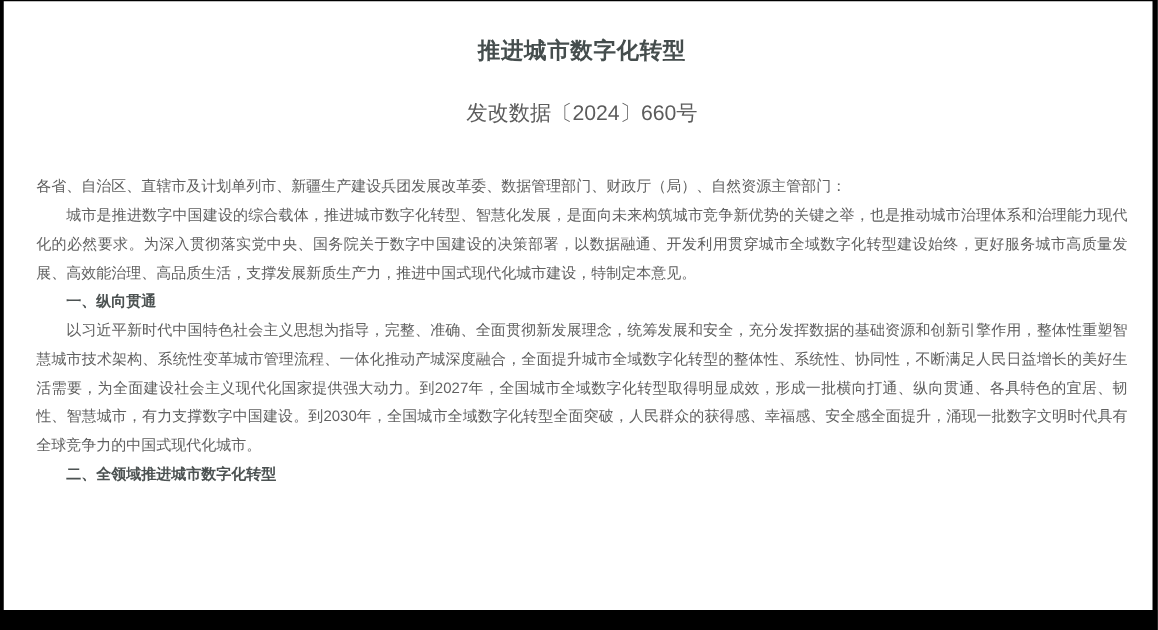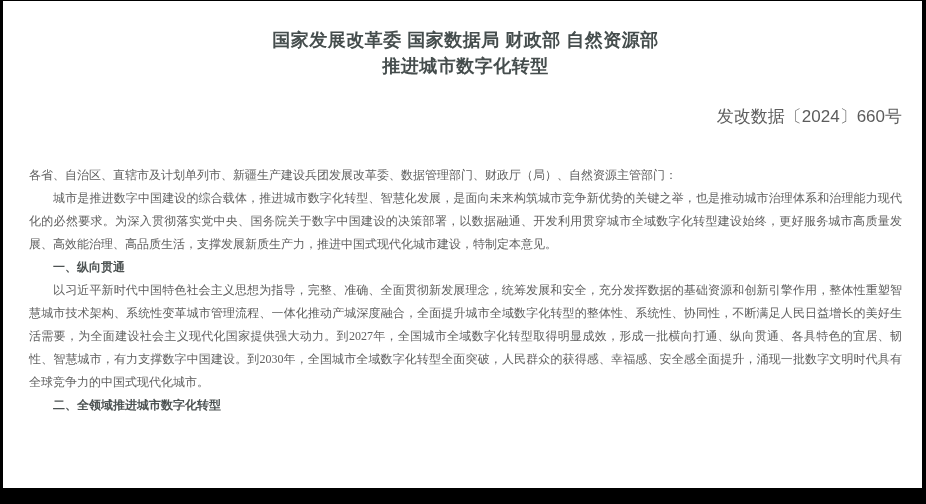--- a/index.html
+++ b/index.html
@@ -31,40 +31,39 @@
   }
   .doc-title {
     text-align: center;
     font-weight: bold;
     font-size: 18px;
     line-height: 26px;
     color: #454d4d;
     letter-spacing: 0.5px;
   }
   .doc-number {
-    text-align: right;
+    text-align: center;
     font-size: 17px;
     line-height: 22px;
     color: #5c5c5c;
     margin-top: 27px;
   }
   .doc-body {
     margin-top: 36px;
     font-size: 12px;
     line-height: 23px;
     color: #606060;
     text-align: justify;
   }
   .doc-body p {
     margin: 0;
     padding: 0;
   }
   .para-indent {
     text-indent: 2em;
-    font-family: Liberation Serif, serif;
   }
   .section-heading {
     font-weight: bold;
     text-indent: 2em;
     color: #4c5252;
   }
   .bottom-bar {
     position: absolute;
     left: 0;
     bottom: 0;
@@ -74,21 +73,20 @@
   }
 </style>
 </head>
 <body>
 
 <div class="frame">
   <div class="page">
     <div class="content">
 
       <div class="doc-title">
-        <div>国家发展改革委 国家数据局 财政部 自然资源部</div>
         <div>推进城市数字化转型</div>
       </div>
 
       <div class="doc-number">发改数据〔2024〕660号</div>
 
       <div class="doc-body">
         <p>各省、自治区、直辖市及计划单列市、新疆生产建设兵团发展改革委、数据管理部门、财政厅（局）、自然资源主管部门：</p>
         <p class="para-indent">城市是推进数字中国建设的综合载体，推进城市数字化转型、智慧化发展，是面向未来构筑城市竞争新优势的关键之举，也是推动城市治理体系和治理能力现代化的必然要求。为深入贯彻落实党中央、国务院关于数字中国建设的决策部署，以数据融通、开发利用贯穿城市全域数字化转型建设始终，更好服务城市高质量发展、高效能治理、高品质生活，支撑发展新质生产力，推进中国式现代化城市建设，特制定本意见。</p>
         <p class="section-heading">一、纵向贯通</p>
         <p class="para-indent">以习近平新时代中国特色社会主义思想为指导，完整、准确、全面贯彻新发展理念，统筹发展和安全，充分发挥数据的基础资源和创新引擎作用，整体性重塑智慧城市技术架构、系统性变革城市管理流程、一体化推动产城深度融合，全面提升城市全域数字化转型的整体性、系统性、协同性，不断满足人民日益增长的美好生活需要，为全面建设社会主义现代化国家提供强大动力。到2027年，全国城市全域数字化转型取得明显成效，形成一批横向打通、纵向贯通、各具特色的宜居、韧性、智慧城市，有力支撑数字中国建设。到2030年，全国城市全域数字化转型全面突破，人民群众的获得感、幸福感、安全感全面提升，涌现一批数字文明时代具有全球竞争力的中国式现代化城市。</p>

